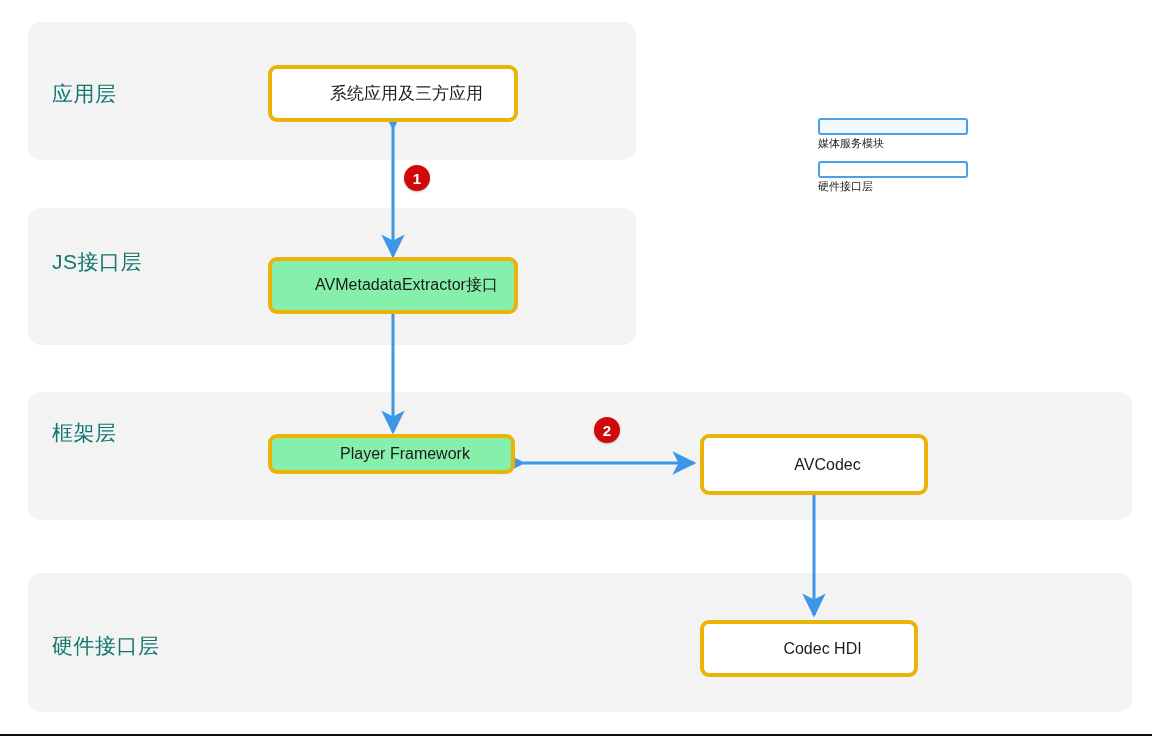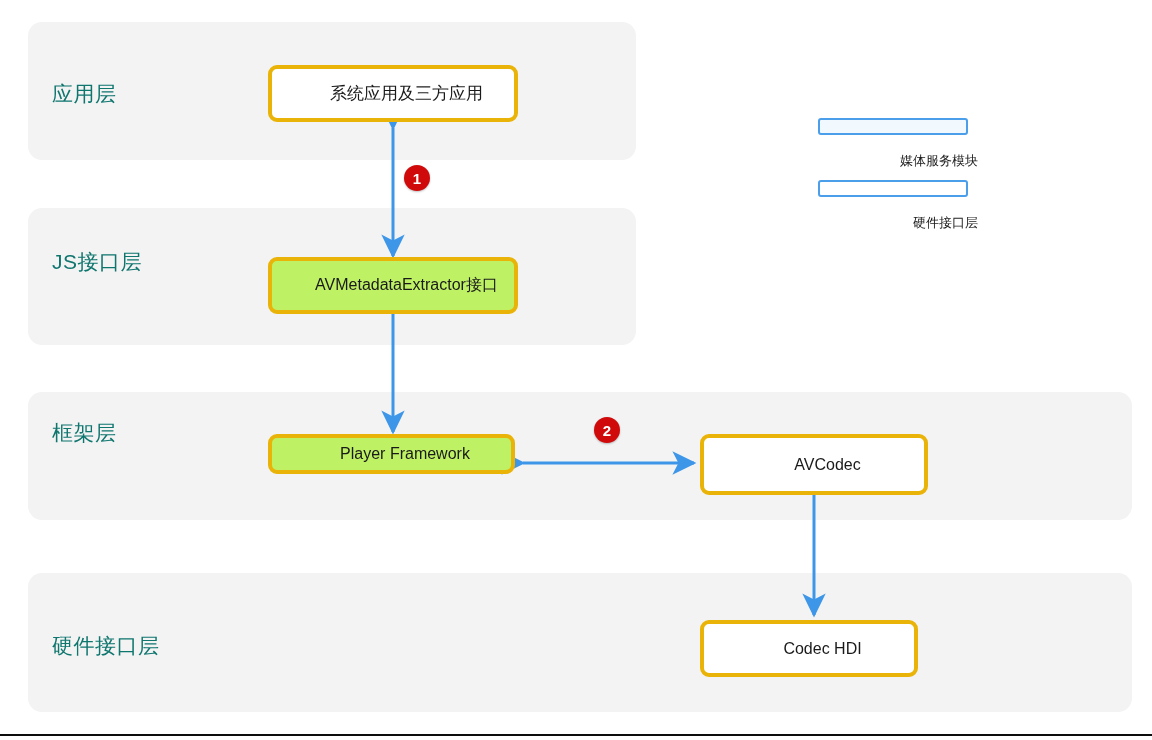--- a/index.html
+++ b/index.html
@@ -41,21 +41,21 @@
     display: flex;
     align-items: center;
     justify-content: center;
     font-size: 16px;
     color: #1a1a1a;
     background: #ffffff;
     white-space: nowrap;
     padding-left: 27px;
   }
   .node.tinted {
-    background: #bef264;
+    background: #86efac;
   }
   .node.cjk {
     font-size: 17px;
   }
   .badge {
     position: absolute;
     width: 26px;
     height: 26px;
     border-radius: 50%;
     background: #d00a0a;
@@ -82,24 +82,24 @@
     height: 17px;
     border: 2px solid #4a9eea;
     border-radius: 3px;
     box-sizing: border-box;
     background: #ffffff;
   }
   .legend-swatch.tinted {
     background: #f1f8fe;
   }
   .legend-text {
-    text-align: right;
-    font-size: 13px;
+    text-align: left;
+    font-size: 11px;
     color: #1a1a1a;
-    margin-top: 17px;
+    margin-top: 1px;
     white-space: nowrap;
   }
   .footer-rule {
     position: absolute;
     left: 0;
     top: 734px;
     width: 1152px;
     height: 2px;
     background: #0d0d0d;
   }

